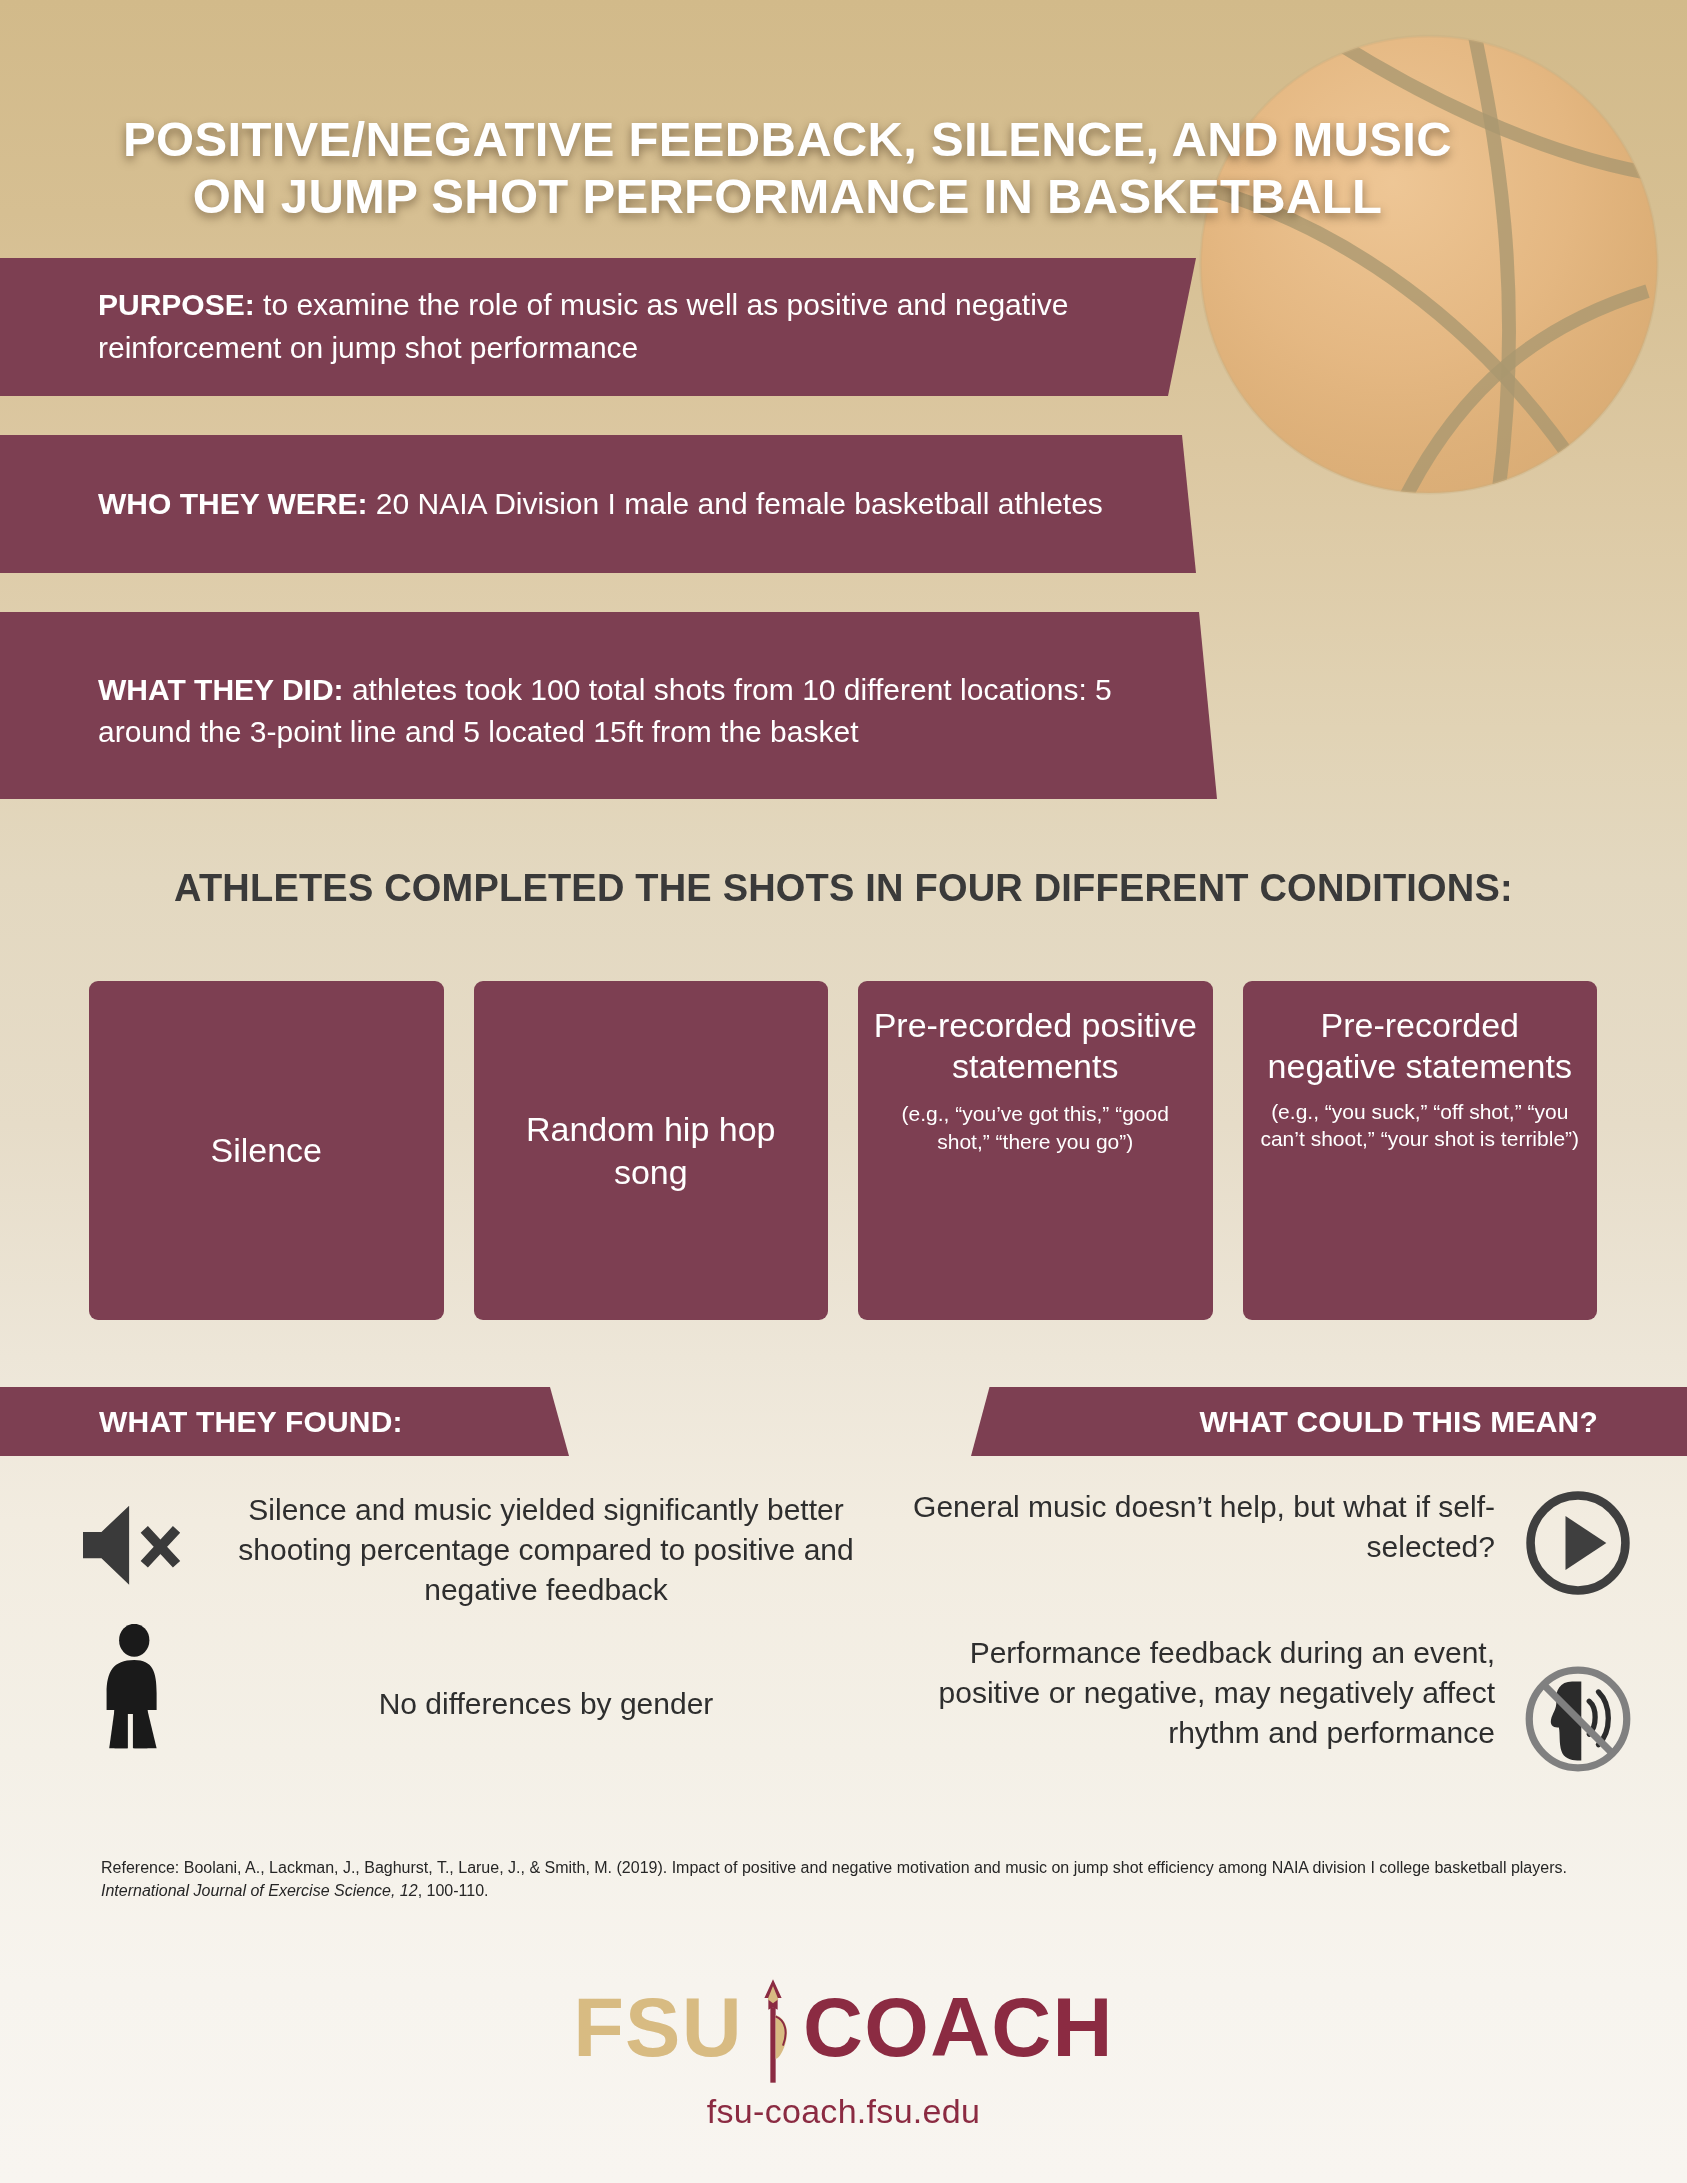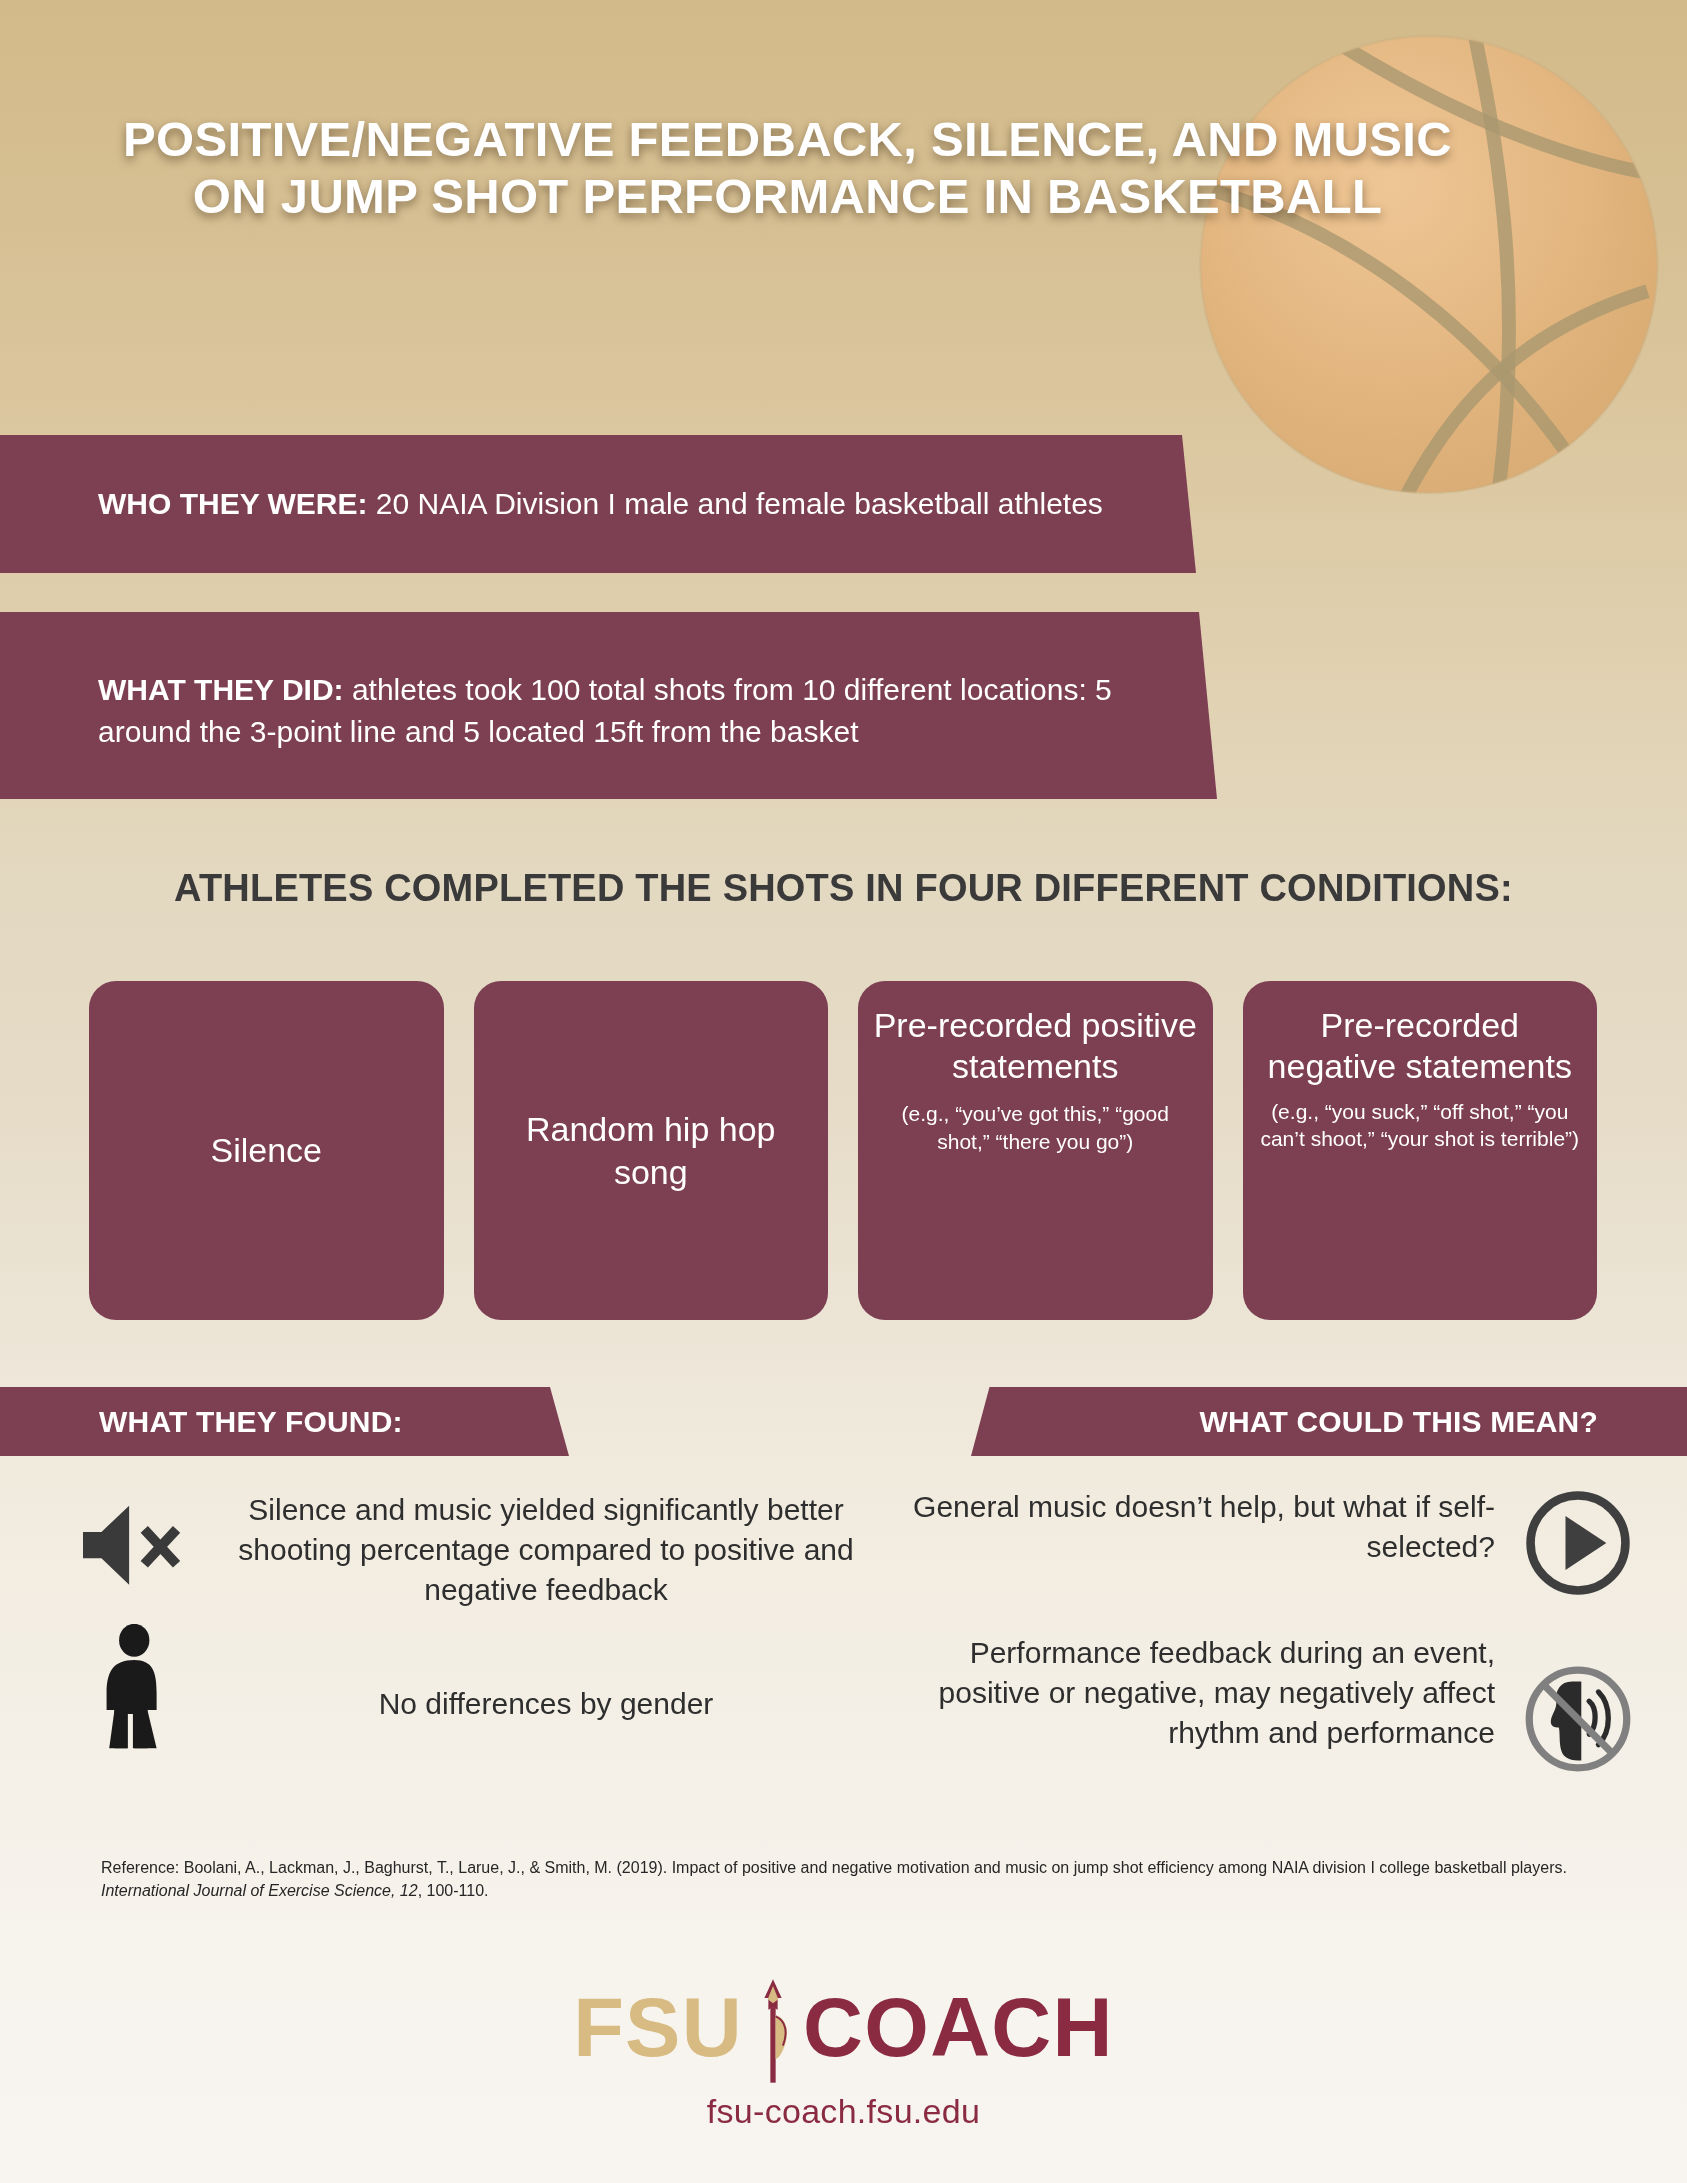--- a/index.html
+++ b/index.html
@@ -120,21 +120,21 @@
     left: 89px;
     top: 981px;
     width: 1508px;
     height: 339px;
     display: flex;
     gap: 30px;
   }
   .card {
     flex: 1 1 0;
     background: #7D3F52;
-    border-radius: 27px;
+    border-radius: 9px;
     color: #FFFFFF;
     display: flex;
     flex-direction: column;
     justify-content: center;
     align-items: center;
     text-align: center;
     padding: 9.3px 14.6px;
     box-sizing: border-box;
   }
   .card .card-title {
@@ -306,20 +306,25 @@
       </g>
       <circle cx="370" cy="380" r="345" fill="none" stroke="#C9AE80" stroke-opacity="0.35" stroke-width="4"></circle>
     </svg>
   </div>
 
   <h1 id="title">
     <span class="line">POSITIVE/NEGATIVE FEEDBACK, SILENCE, AND MUSIC</span>
     <span class="line">ON JUMP SHOT PERFORMANCE IN BASKETBALL</span>
   </h1>
 
+  <div class="banner" id="banner-purpose">
+    <div class="btext">
+      <b>PURPOSE</b><b>:</b><span> to examine the role of music as well as positive and negative reinforcement on jump shot performance</span>
+    </div>
+  </div>
 
   <div class="banner" id="banner-who">
     <div class="btext">
       <b>WHO THEY WERE</b><b>:</b><span> 20 NAIA Division I male and female basketball athletes</span>
     </div>
   </div>
 
   <div class="banner" id="banner-did">
     <div class="btext">
       <b>WHAT THEY DID</b><b>:</b><span> athletes took 100 total shots from 10 different locations: 5 around the 3-point line and 5 located 15ft from the basket</span>

